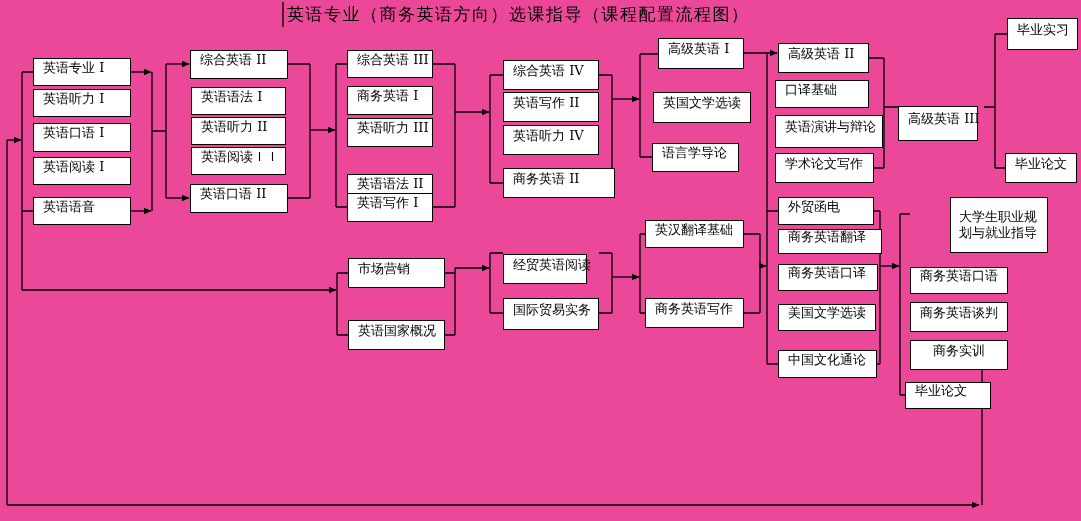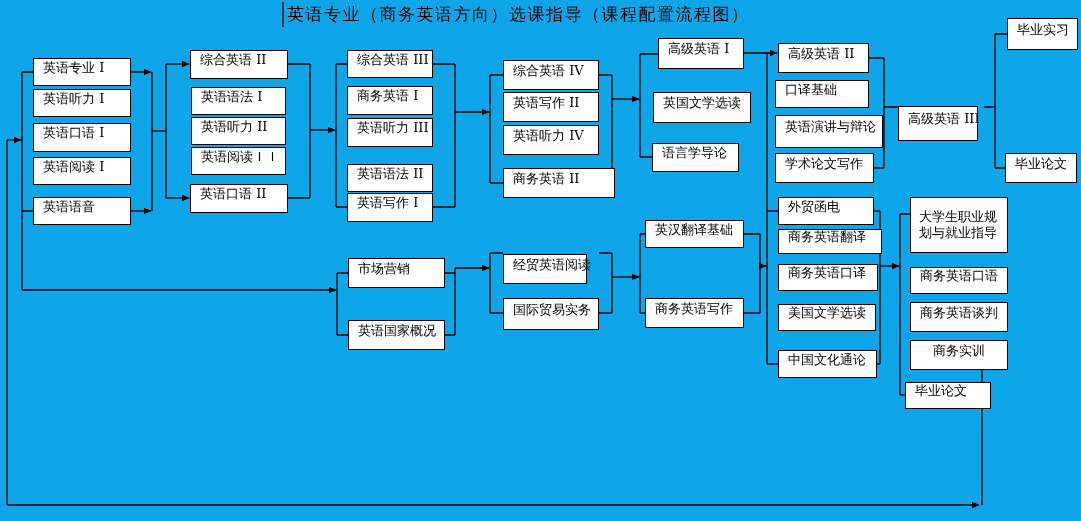--- a/index.html
+++ b/index.html
@@ -1,23 +1,23 @@
 <!DOCTYPE html>
 <html><head>
 <meta charset="utf-8">
 <style>
   html,body{margin:0;padding:0;background:#ffffff;}
-  #canvas{position:relative;width:1081px;height:521px;background:#0ea5e9;overflow:hidden;
+  #canvas{position:relative;width:1081px;height:521px;background:#ec4899;overflow:hidden;
           font-family:"DejaVu Serif","Liberation Serif",serif;color:#000;}
   #wires{position:absolute;left:0;top:0;width:1081px;height:521px;}
   .ttl{position:absolute;left:287px;top:3px;font-size:17px;letter-spacing:1.5px;white-space:nowrap;}
   .bx{position:absolute;box-sizing:border-box;border:1.5px solid #000;background:#fff;
       font-size:13px;display:flex;align-items:center;padding:0 4px 8px 9px;white-space:nowrap;
       line-height:1.25;z-index:2;}
-  .wrap2{white-space:normal;padding:2px 5px 2px 8px;}
+  .wrap2{white-space:normal;padding:2px 5px 2px 8px;margin-left:40px;}
   .ctr{justify-content:center;padding-left:4px;}
   svg .ln{stroke:#000;stroke-width:1.3;fill:none;}
 </style>
 </head>
 <body>
 
 <div id="canvas">
 
   <div class="ttl">英语专业（商务英语方向）选课指导（课程配置流程图）</div>
 
@@ -78,21 +78,21 @@
 
   <div class="bx" style="left:190px;top:50px;width:98px;height:29px">综合英语 II</div>
   <div class="bx" style="left:191px;top:87px;width:95px;height:28px">英语语法 I</div>
   <div class="bx" style="left:191px;top:117px;width:95px;height:28px">英语听力 II</div>
   <div class="bx" style="left:191px;top:147px;width:95px;height:28px">英语阅读ＩＩ</div>
   <div class="bx" style="left:190px;top:184px;width:98px;height:29px">英语口语 II</div>
 
   <div class="bx" style="left:347px;top:50px;width:86px;height:28px">综合英语 III</div>
   <div class="bx" style="left:347px;top:86px;width:86px;height:29px">商务英语 I</div>
   <div class="bx" style="left:347px;top:118px;width:86px;height:29px">英语听力 III</div>
-  <div class="bx" style="left:347px;top:164px;width:86px;height:28px">英语语法 II</div>
+  <div class="bx" style="left:347px;top:174px;width:86px;height:28px">英语语法 II</div>
   <div class="bx" style="left:347px;top:193px;width:86px;height:29px">英语写作 I</div>
 
   <div class="bx" style="left:503px;top:60px;width:96px;height:30px">综合英语 IV</div>
   <div class="bx" style="left:503px;top:92px;width:96px;height:30px">英语写作 II</div>
   <div class="bx" style="left:503px;top:125px;width:96px;height:30px">英语听力 IV</div>
   <div class="bx" style="left:503px;top:168px;width:112px;height:30px">商务英语 II</div>
 
   <div class="bx" style="left:658px;top:38px;width:86px;height:31px">高级英语 I</div>
   <div class="bx" style="left:653px;top:92px;width:98px;height:31px">英国文学选读</div>
   <div class="bx" style="left:652px;top:143px;width:87px;height:29px">语言学导论</div>

